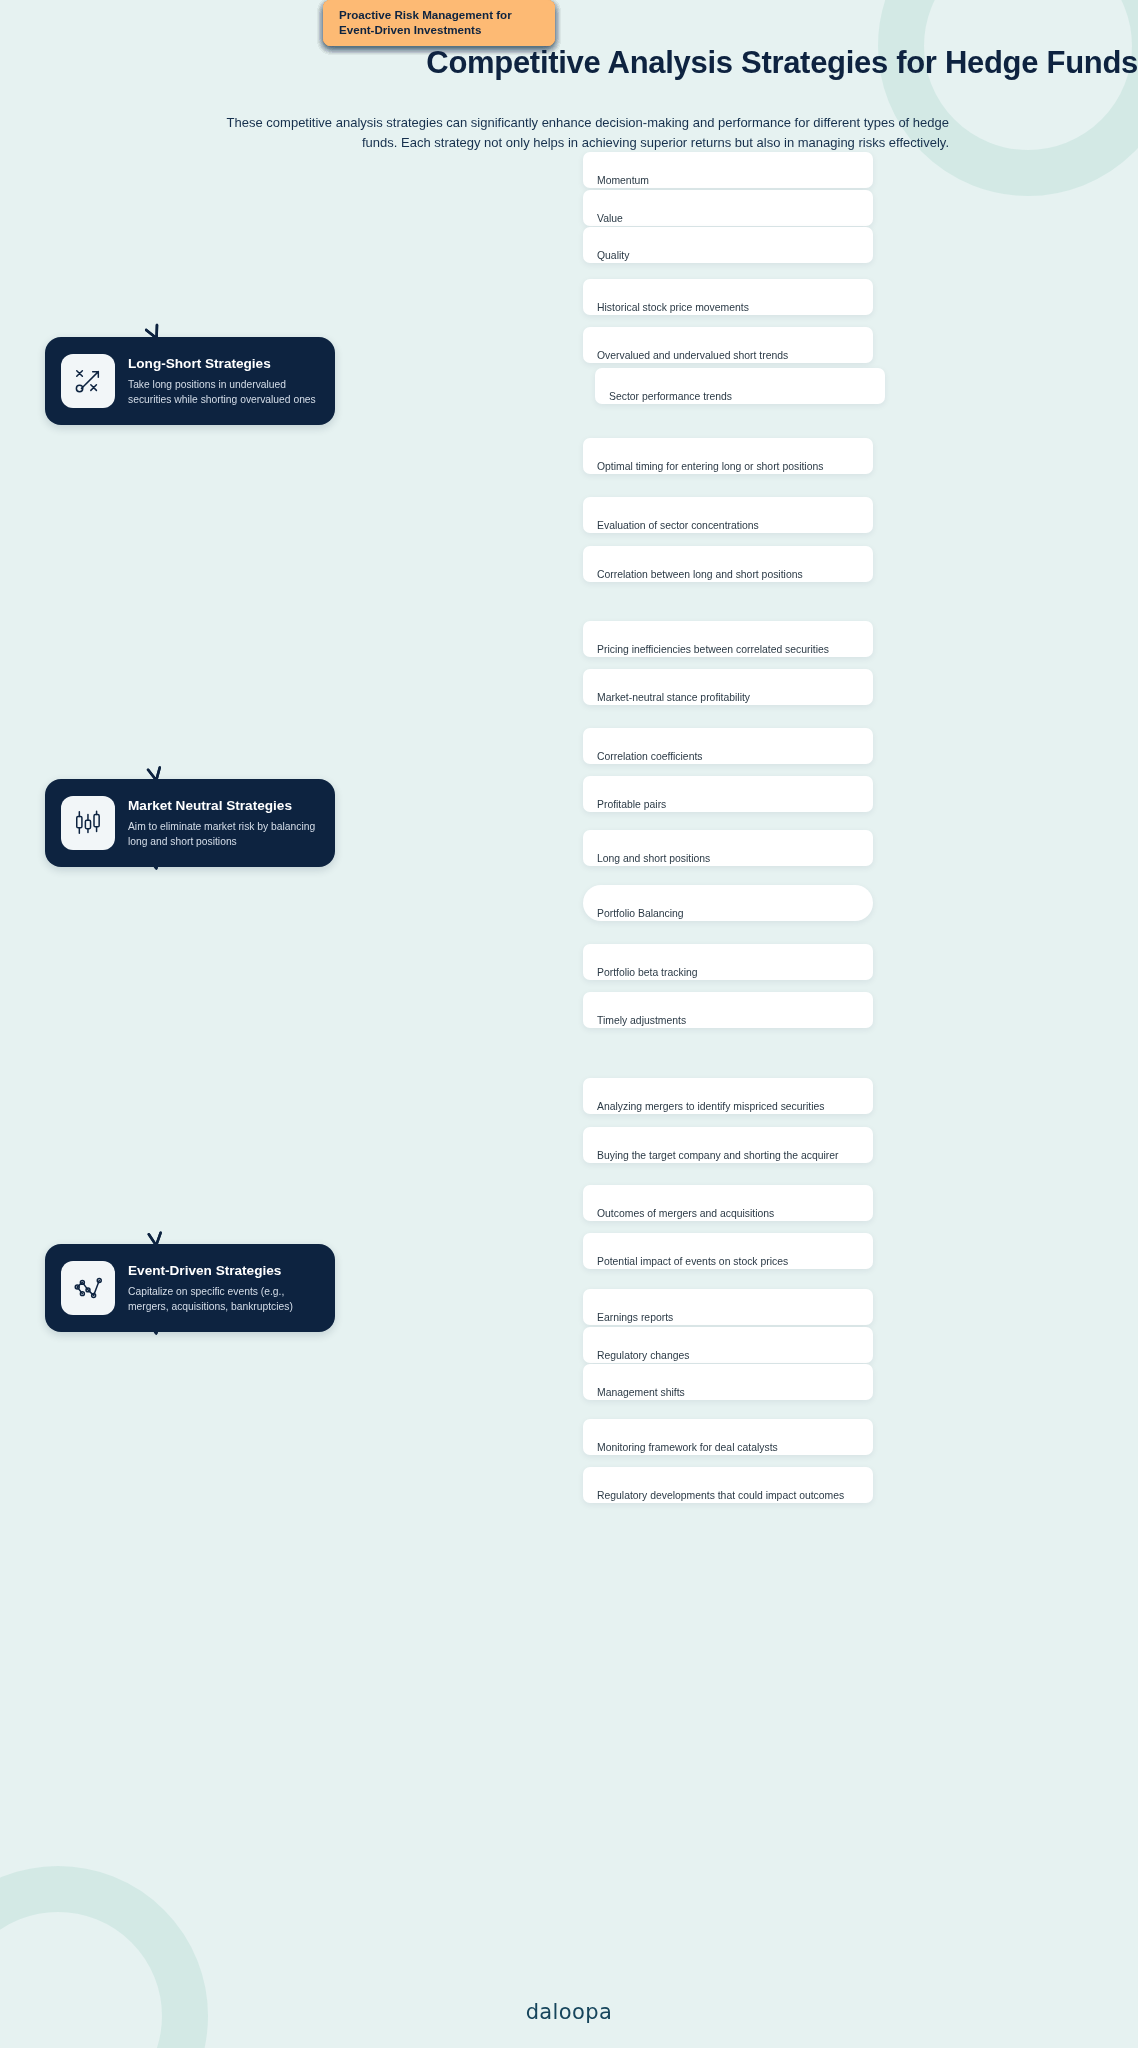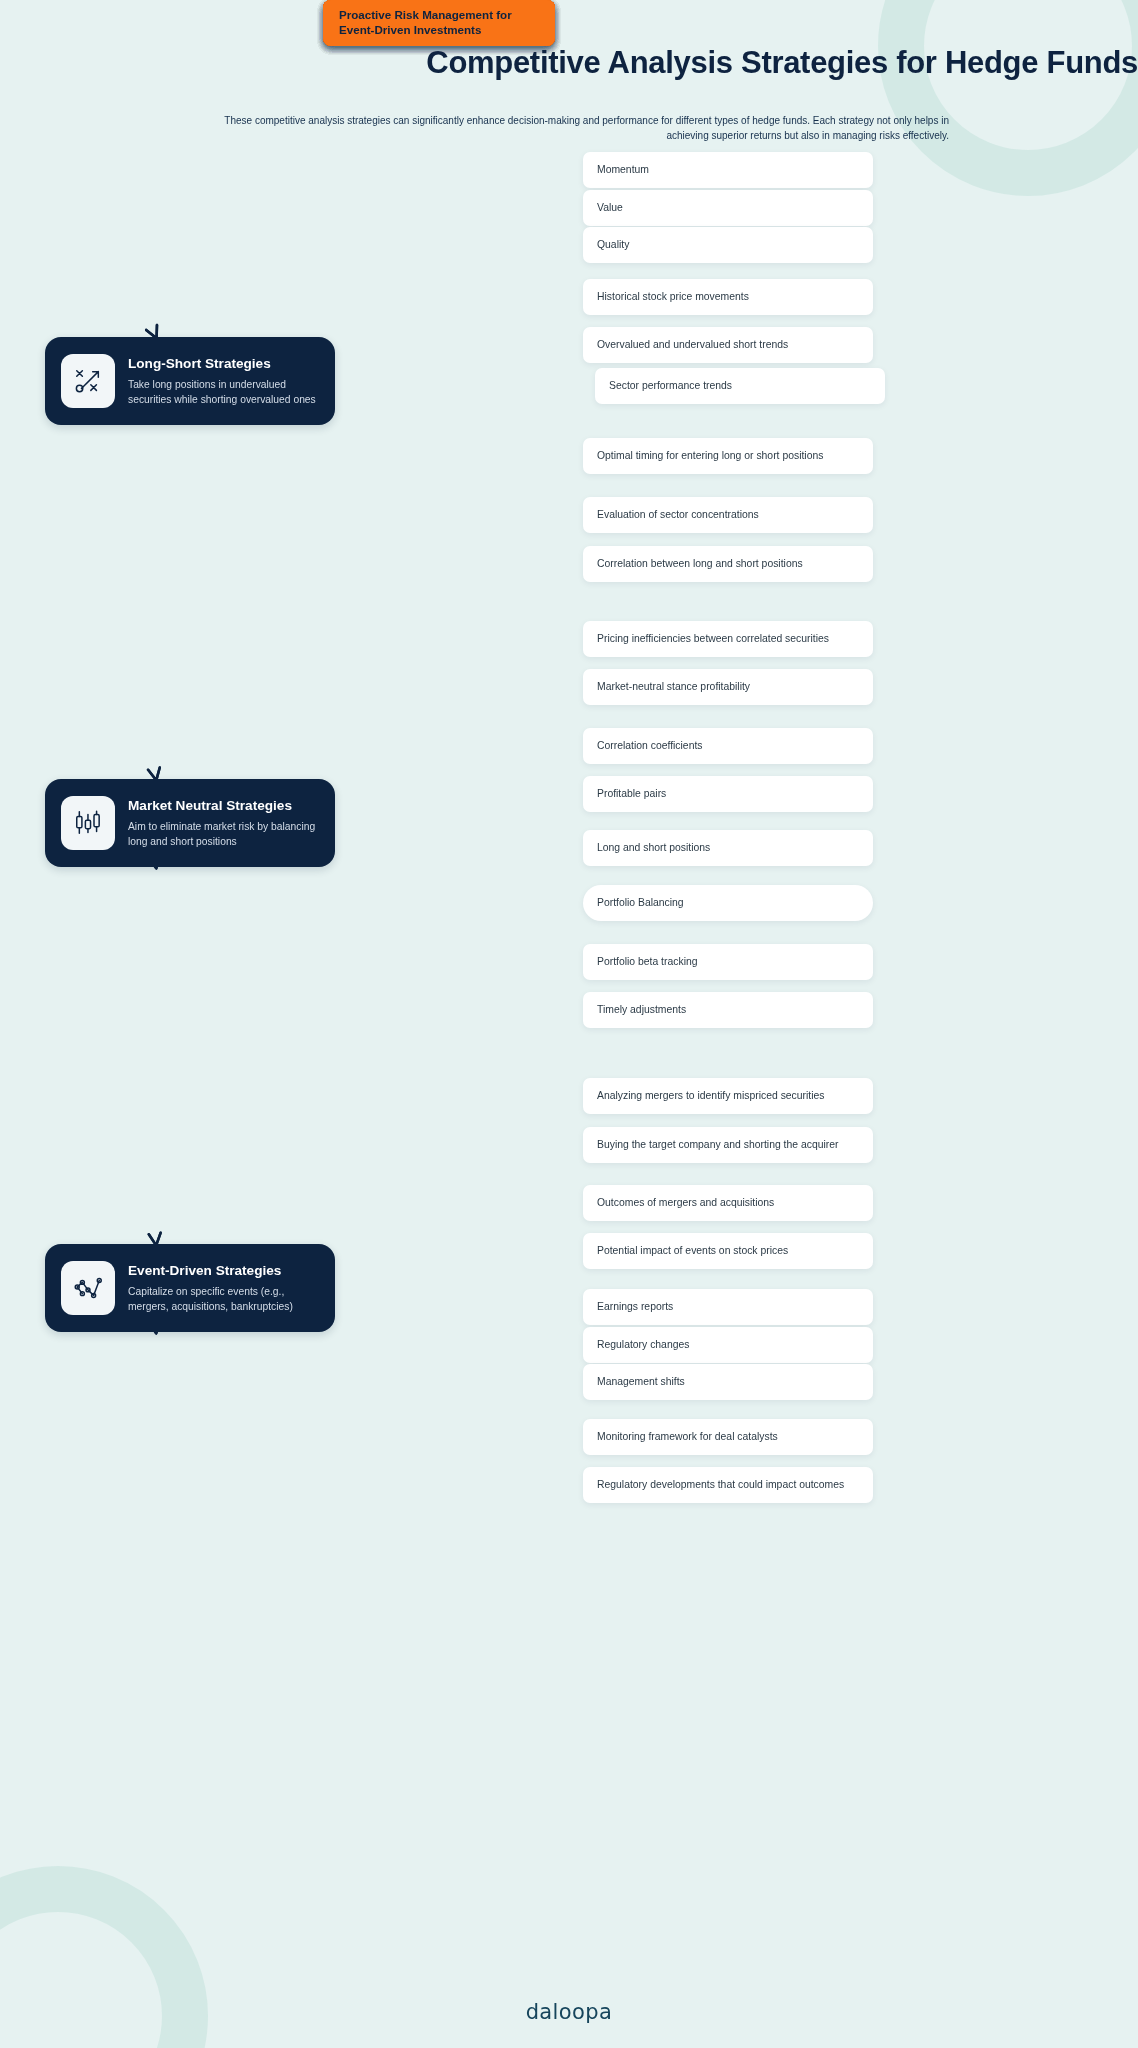--- a/index.html
+++ b/index.html
@@ -34,21 +34,21 @@
   #page-title {
     font-size: 31px;
     font-weight: 700;
     color: #0e2340;
     letter-spacing: -.3px;
     line-height: 1.25;
   }
   #page-subtitle {
     margin: 30px auto 0;
     width: 760px;
-    font-size: 10px;
+    font-size: 13px;
     line-height: 1.55;
     color: #16304d;
   }
 
   
   #diagram { position: absolute; top: 0; left: 0; width: 1138px; height: 2048px; }
   #wires { position: absolute; top: 0; left: 0; width: 1138px; height: 2048px; z-index: 1; }
 
   
   .cat-card {
@@ -82,21 +82,21 @@
     color: #d4dde8;
     font-size: 10.3px;
     line-height: 1.42;
   }
 
   
   .strategy {
     position: absolute;
     width: 232px;
     min-height: 46px;
-    background: #f97316;
+    background: #fdba74;
     border-radius: 8px;
     display: flex;
     align-items: center;
     padding: 8px 16px;
     z-index: 3;
     box-shadow: 0 3px 7px rgba(13,35,64,.10);
   }
   .strategy span {
     color: #0d2340;
     font-size: 11.6px;
@@ -105,21 +105,21 @@
   }
 
   
   .detail {
     position: absolute;
     width: 290px;
     height: 36px;
     background: #ffffff;
     border-radius: 7px;
     display: flex;
-    align-items: center;
+    align-items: flex-end;
     padding: 0 14px;
     z-index: 3;
     box-shadow: 0 2px 6px rgba(13,35,64,.07);
   }
   .detail span {
     color: #2b3a46;
     font-size: 10.4px;
     line-height: 1.3;
   }
 

